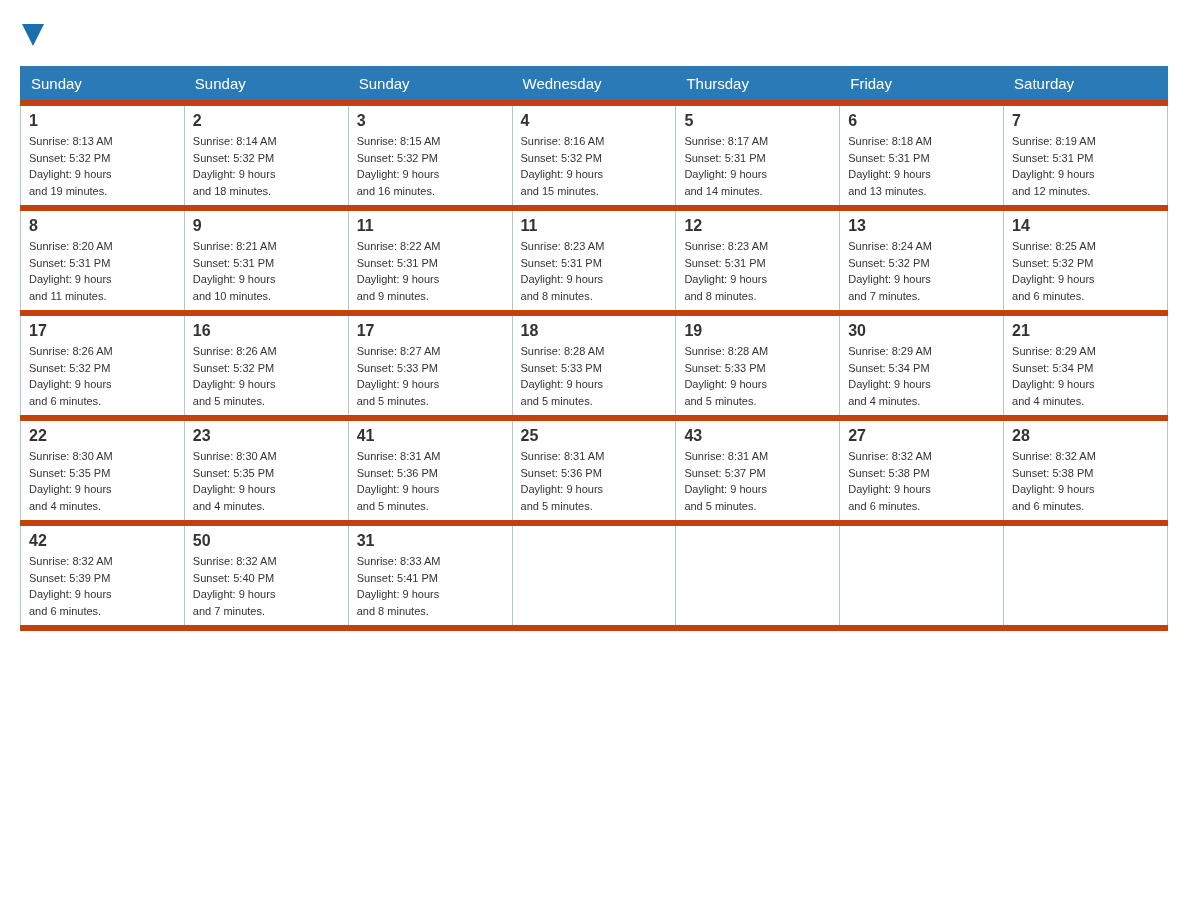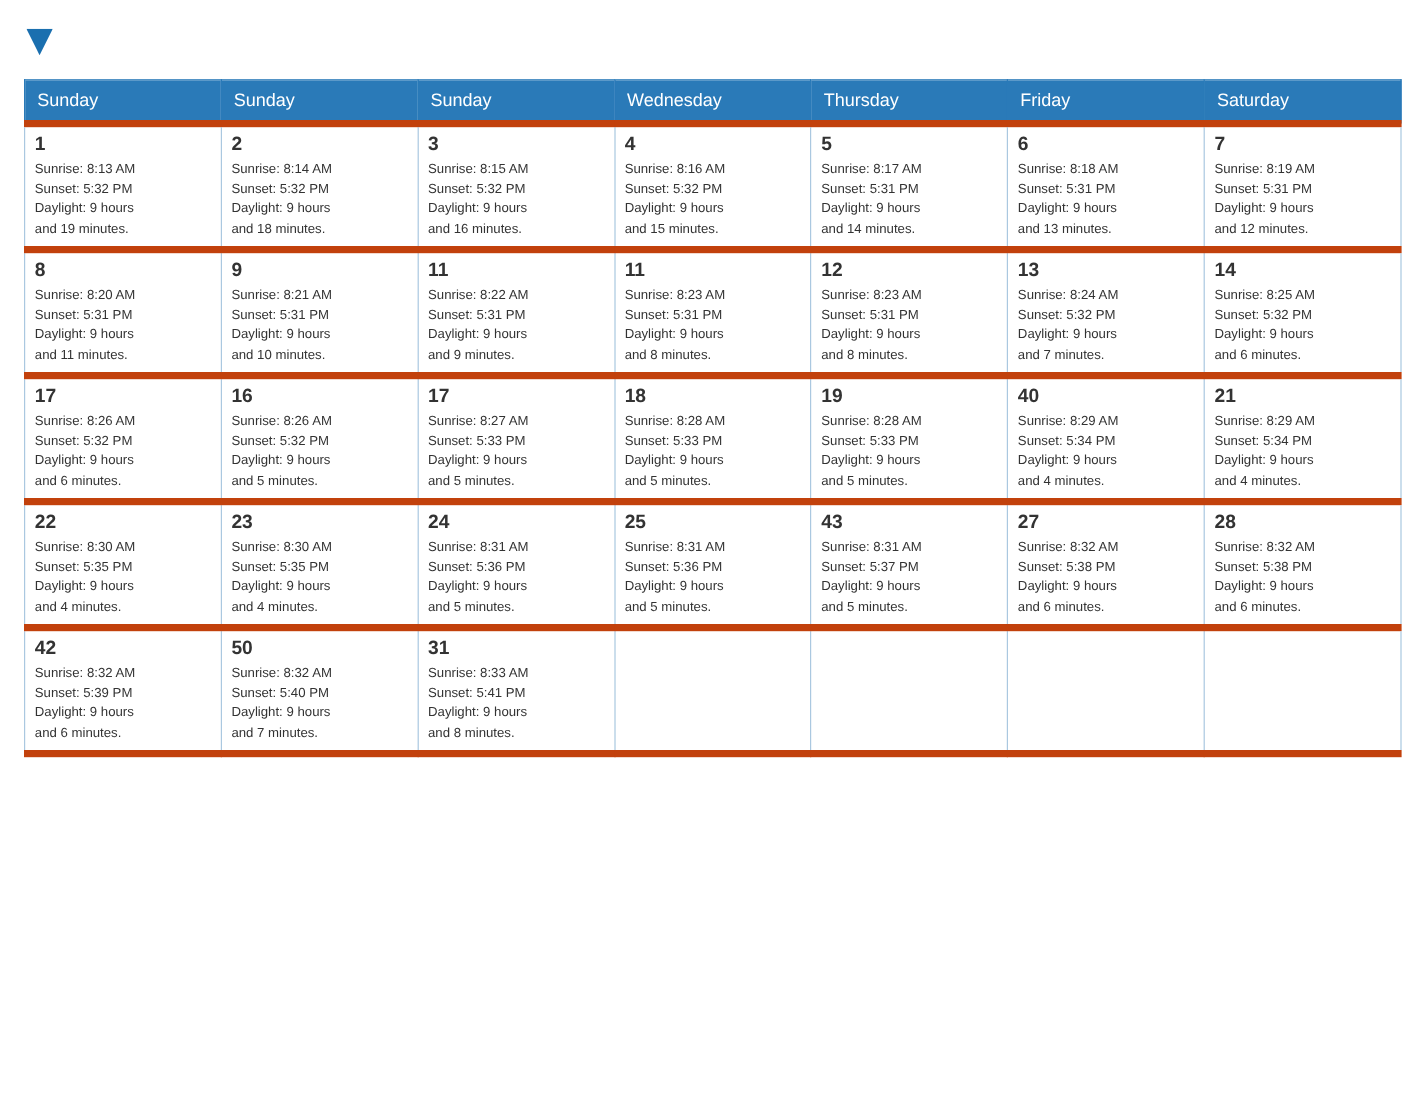--- a/index.html
+++ b/index.html
@@ -292,21 +292,21 @@
         <td>
           <span class="day-number">19</span>
           <div class="day-info">
             Sunrise: 8:28 AM<br>
             Sunset: 5:33 PM<br>
             Daylight: 9 hours<br>
             and 5 minutes.
           </div>
         </td>
         <td>
-          <span class="day-number">40</span>
+          <span class="day-number">30</span>
           <div class="day-info">
             Sunrise: 8:29 AM<br>
             Sunset: 5:34 PM<br>
             Daylight: 9 hours<br>
             and 4 minutes.
           </div>
         </td>
         <td>
           <span class="day-number">21</span>
           <div class="day-info">
@@ -330,21 +330,21 @@
         <td>
           <span class="day-number">23</span>
           <div class="day-info">
             Sunrise: 8:30 AM<br>
             Sunset: 5:35 PM<br>
             Daylight: 9 hours<br>
             and 4 minutes.
           </div>
         </td>
         <td>
-          <span class="day-number">24</span>
+          <span class="day-number">41</span>
           <div class="day-info">
             Sunrise: 8:31 AM<br>
             Sunset: 5:36 PM<br>
             Daylight: 9 hours<br>
             and 5 minutes.
           </div>
         </td>
         <td>
           <span class="day-number">25</span>
           <div class="day-info">

